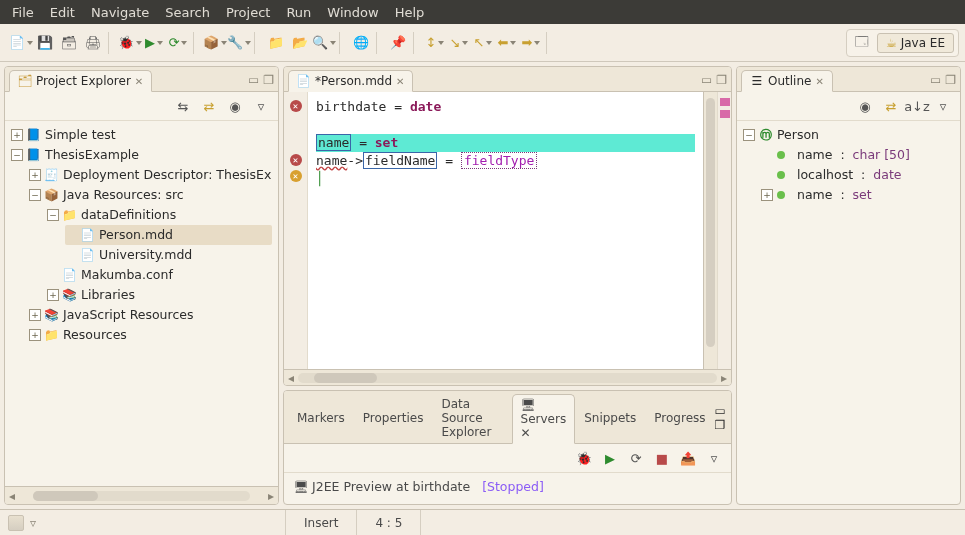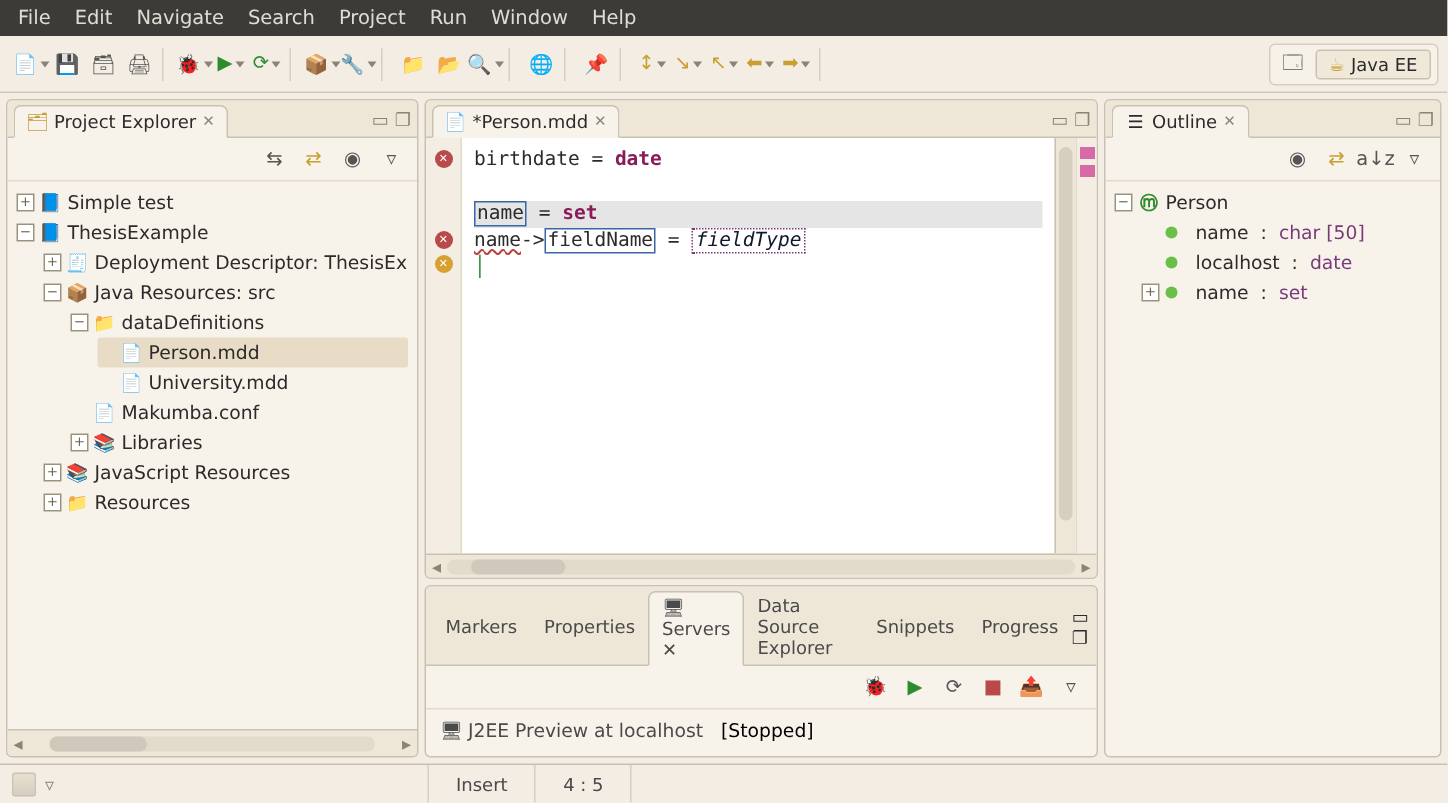--- a/index.html
+++ b/index.html
@@ -195,23 +195,23 @@
     display: flex; align-items: center; justify-content: center;
   }
   .gmark.warn { background: #d8a030; }
   .code {
     flex: 1;
     padding: 6px 8px;
     line-height: 18px;
     position: relative;
   }
   .code .kw { color: #8b1a5a; font-weight: bold; }
-  .code .hl { background: #e5e5e5; }
+  .code .hl { background: #5eead4; }
   .code .box { border: 1px solid #3a66a8; padding: 0 1px; }
-  .code .ph { border: 1px dotted #7a3a7a; color: #0f172a; padding: 0 2px; font-style: italic; }
+  .code .ph { border: 1px dotted #7a3a7a; color: #a21caf; padding: 0 2px; }
   .code .sq { text-decoration: underline wavy #c04040; }
   .overview {
     width: 14px;
     background: #f3ede3;
     border-left: 1px solid #e2dbcc;
     position: relative;
   }
   .ov { position: absolute; left: 2px; width: 10px; height: 8px; background: #d86aa8; }
   .edscroll { height: 16px; background: #eee7d8; border-top: 1px solid #c9c1b2; display:flex; align-items:center;}
   .edscroll .thumb { height: 10px; background: #d5cec1; border-radius: 4px; margin: 0 16px; width: 40px; }
@@ -232,21 +232,21 @@
   }
   .btab.active {
     border: 1px solid #c9c1b2;
     border-bottom: 1px solid #f7f3ea;
     border-radius: 5px 5px 0 0;
     background: #f7f3ea;
     position: relative;
     top: 1px;
   }
   .bbody { flex: 1; padding: 6px 10px; font-size: 12.5px; color: #4a4a4a; overflow: auto;}
-  .bbody .stopped { color: #000000; }
+  .bbody .stopped { color: #8b5cf6; }
   
   .right { width: 225px; min-width: 225px; }
   .outline-item .type { color: #7a3a7a; }
   
   .statusbar {
     height: 26px;
     display: flex;
     align-items: center;
     border-top: 1px solid #c9c1b2;
     background: #f3ede3;
@@ -462,43 +462,43 @@
           <div class="thumb" style="position:absolute;left:0;width:15%;height:100%;background:#cfc8bb;border-radius:5px"></div>
         </div>
         <span style="width:14px;text-align:center;color:#8a8476">▸</span>
       </div>
     </div>
 
     <div class="panel bottom">
       <div class="btabs">
         <div class="btab">Markers</div>
         <div class="btab">Properties</div>
+        <div class="btab">Data Source Explorer</div>
         <div class="btab active">
           <span>🖥 </span><span>Servers</span> <span class="x">✕</span>
         </div>
-        <div class="btab">Data Source Explorer</div>
         <div class="btab">Snippets</div>
         <div class="btab">Progress</div>
         <div class="win-ctrls" style="margin-left:auto">
           <span>▭</span>
           <span>❐</span>
         </div>
       </div>
       <div class="view-toolbar">
         <span class="tbtn">🐞</span>
         <span class="tbtn" style="color:#2e8b2e">▶</span>
         <span class="tbtn">⟳</span>
         <span class="tbtn" style="color:#b84a4a">■</span>
         <span class="tbtn">📤</span>
         <span class="tbtn">▿</span>
       </div>
       <div class="bbody">
         <div class="node">
           <span class="ico">🖥</span>
-          <span>J2EE Preview at localhost</span>
+          <span>J2EE Preview at birthdate</span>
           &nbsp;<span class="stopped">[Stopped]</span>
         </div>
       </div>
     </div>
   </div>
 
   <div class="panel right">
     <div class="tabbar">
       <div class="tab">
         <span class="ico">☰</span>

